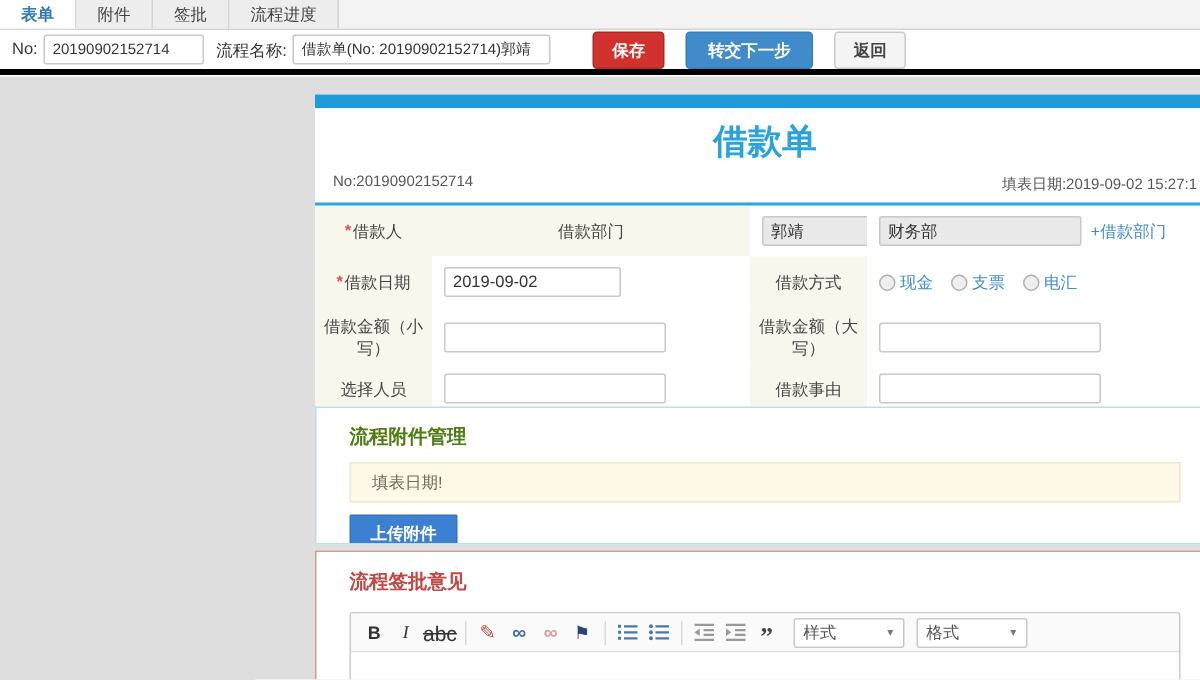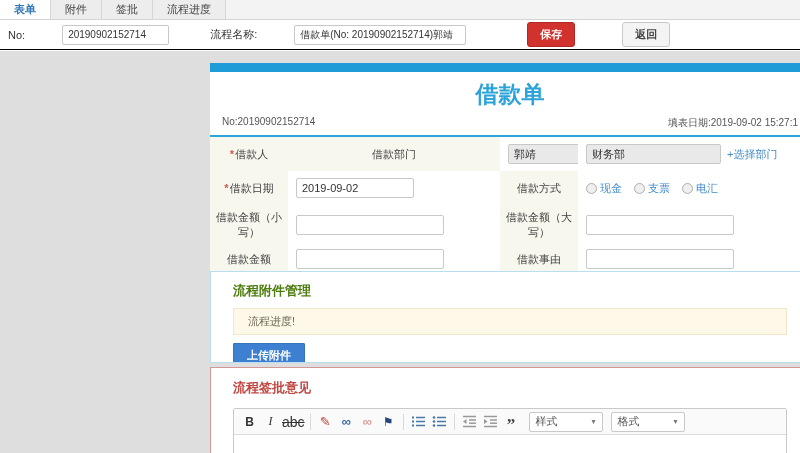--- a/index.html
+++ b/index.html
@@ -6,22 +6,22 @@
   body { font-family:"Liberation Sans","DejaVu Sans",sans-serif; }
   .screen { position:relative; width:800px; height:453px; overflow:hidden; background:#fff; }
 
   
   .tabbar { height:20px; background:#f3f3f3; border-bottom:1px solid #d5d5d5; display:flex; }
   .tab { display:flex; align-items:center; padding:0 14px; font-size:11px; color:#444;
          border-right:1px solid #d5d5d5; background:#ededed; cursor:default; }
   .tab.active { background:#fff; color:#337ab7; font-weight:bold; }
 
   
-  .toolbar { height:30px; background:#fff; border-bottom:1px solid #000000;
-             display:flex; align-items:center; padding:0 8px; font-size:11px; color:#333;gap:33px; }
+  .toolbar { height:30px; background:#fff; border-bottom:4px solid #000000;
+             display:flex; align-items:center; padding:0 8px; font-size:11px; color:#333; }
   .toolbar .lbl { margin-right:4px; white-space:nowrap; }
   .txt { height:20px; border:1px solid #c8c8c8; border-radius:2px; font-size:10px;
          color:#333; padding:0 5px; font-family:inherit; }
   .no-input { width:107px; margin-right:8px; }
   .name-input { width:172px; }
   .btn { font-size:11px; font-weight:bold; border-radius:3px; padding:4px 12px;
          cursor:pointer; font-family:inherit; }
   .btn-save { margin-left:28px; background:#d2322d; border:1px solid #ac2925; color:#fff; }
   .btn-next { margin-left:14px; background:#428bca; border:1px solid #357ebd; color:#fff; padding:4px 14px; }
   .btn-back { margin-left:14px; background:#f4f4f4; border:1px solid #c8c8c8; color:#444; }
@@ -101,20 +101,21 @@
     <div class="tab">签批</div>
     <div class="tab">流程进度</div>
   </div>
 
   <div class="toolbar">
     <span class="lbl">No:</span>
     <input class="txt no-input" value="20190902152714" style="">
     <span class="lbl">流程名称:</span>
     <input class="txt name-input" value="借款单(No: 20190902152714)郭靖" style="">
     <button class="btn btn-save">保存</button>
+    <button class="btn btn-next">转交下一步</button>
     <button class="btn btn-back">返回</button>
   </div>
 
   <div class="content">
 
     <div class="form-panel">
       <div class="blue-bar"></div>
       <div class="form-title">借款单</div>
       <div class="meta-row">
         <span>No:20190902152714</span>
@@ -129,21 +130,21 @@
         </div>
         <div class="cell lbl-cell r1">
           <span>借款部门</span>
         </div>
         <div class="cell val-cell r1">
           <input class="field readonly w118" readonly="" value="郭靖" style="">
           <a class="pick-link">+选择人员</a>
         </div>
         <div class="cell val-cell r1">
           <input class="field readonly w135" readonly="" value="财务部" style="">
-          <a class="pick-link">+选择部门</a>
+          <a class="pick-link">+借款部门</a>
         </div>
 
         <div class="cell lbl-cell r2">
           <span class="req">*</span>
           <span>借款日期</span>
         </div>
         <div class="cell val-cell r2">
           <input class="field w118" value="2019-09-02" style="">
         </div>
         <div class="cell lbl-cell r2">
@@ -171,37 +172,37 @@
           <input class="field w148" value="" style="">
         </div>
         <div class="cell lbl-cell r3">
           <span>借款金额（大写）</span>
         </div>
         <div class="cell val-cell r3">
           <input class="field w148" value="" style="">
         </div>
 
         <div class="cell lbl-cell r4">
-          <span>借款金额</span>
+          <span>选择人员</span>
         </div>
         <div class="cell val-cell r4">
           <input class="field w148" value="" style="">
         </div>
         <div class="cell lbl-cell r4">
           <span>借款事由</span>
         </div>
         <div class="cell val-cell r4">
           <input class="field w148" value="" style="">
         </div>
       </div>
     </div>
 
     <div class="attach-panel">
       <div class="panel-heading info">流程附件管理</div>
-      <div class="alert-box">流程进度!</div>
+      <div class="alert-box">填表日期!</div>
       <button class="btn-upload">上传附件</button>
     </div>
 
     <div class="approval-panel">
       <div class="panel-heading danger">流程签批意见</div>
       <div class="editor">
         <div class="editor-toolbar">
           <span class="ebtn bold">B</span>
           <span class="ebtn italic">I</span>
           <span class="ebtn strike">abc</span>

